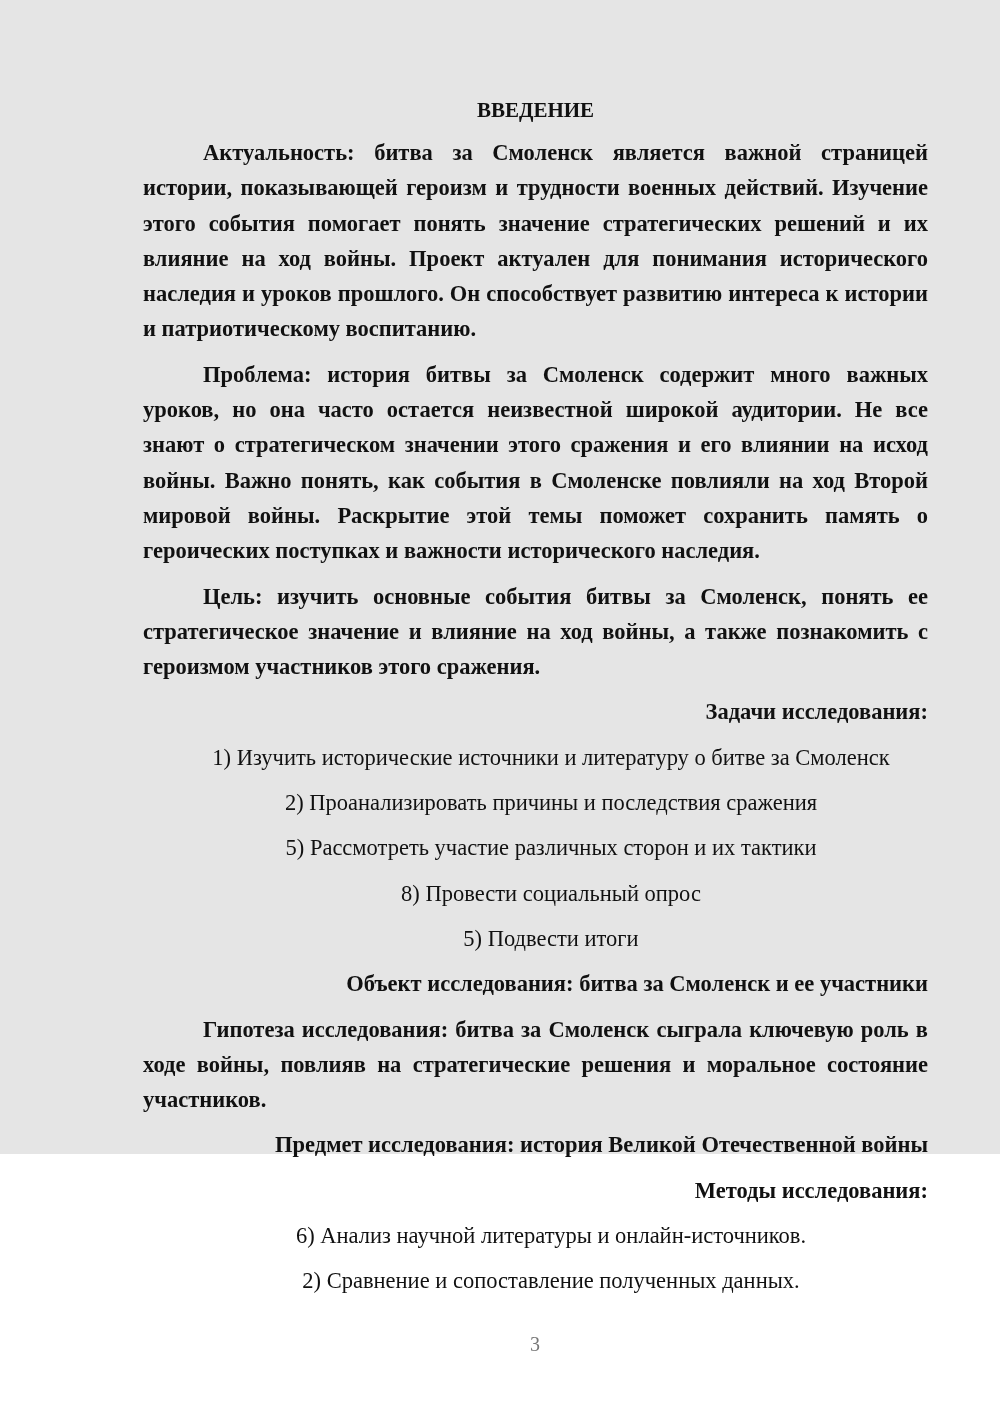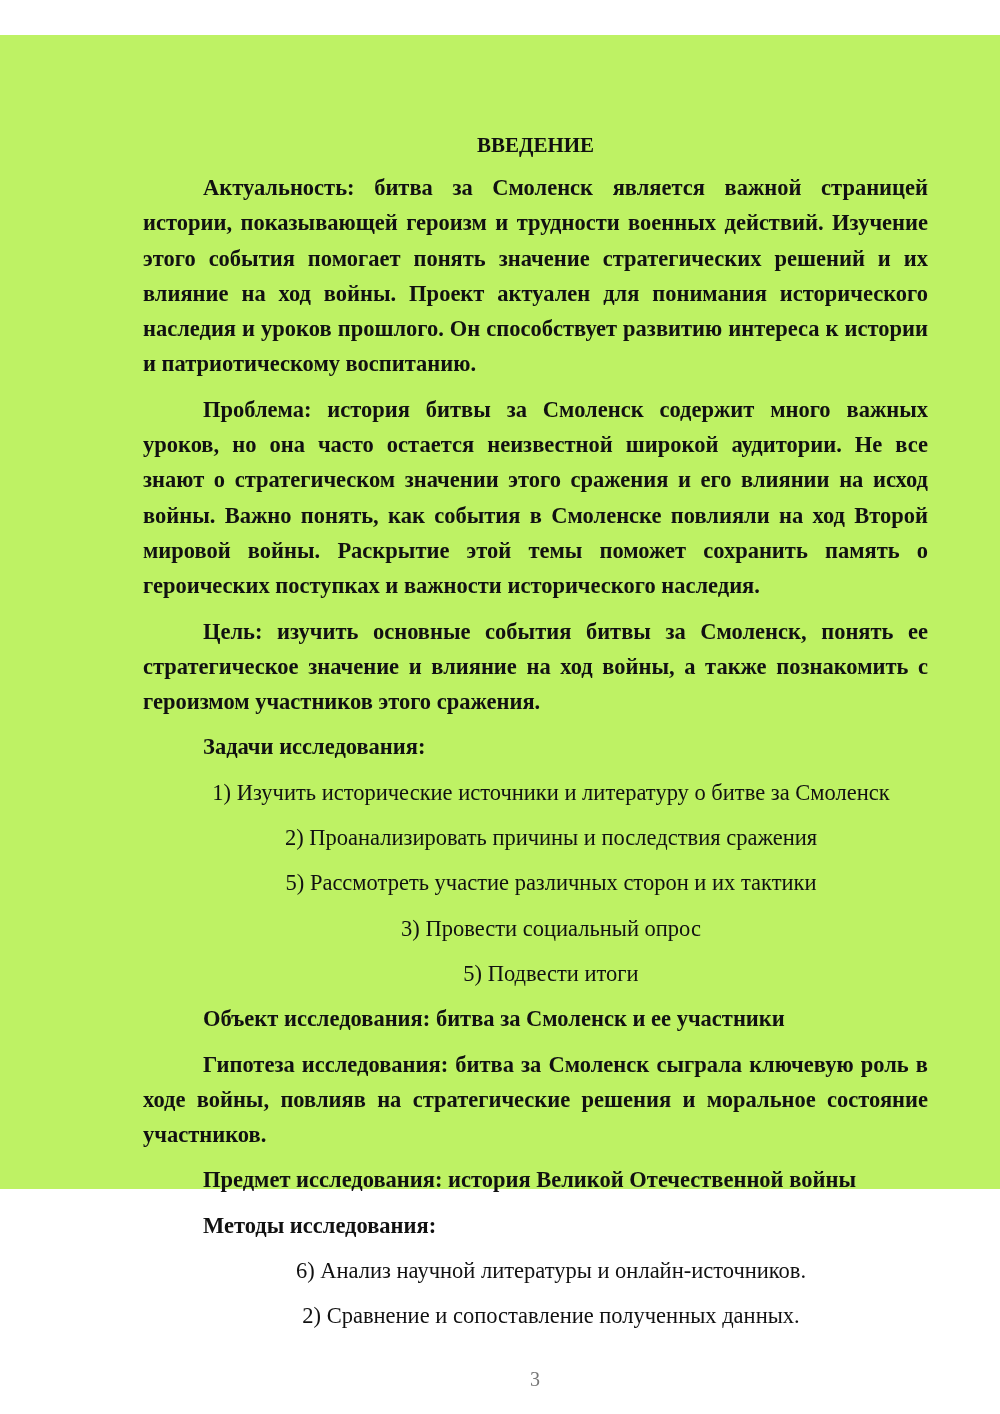--- a/index.html
+++ b/index.html
@@ -13,22 +13,21 @@
       position: relative;
       overflow: hidden;
       font-family: "Liberation Serif", "DejaVu Serif", serif;
       color: #111111;
     }
     .page {
       position: absolute;
       left: 0; top: 0;
       width: 1000px;
       height: 1154px;
-      background: #bef264;
-      margin-top: 35px;
+      background: #e5e5e5;
     }
     .content {
       position: absolute;
       left: 143px;
       top: 95px;
       width: 785px;
       font-size: 22.5px;
       line-height: 35.3px;
     }
     .title {
@@ -39,21 +38,21 @@
       line-height: 30px;
       padding-left: 0px;
     }
     .para {
       text-align: justify;
       text-indent: 60px;
       margin: 0 0 10px 0;
       font-weight: bold;
     }
     .para.single {
-      text-align: left;
+      text-align: right;
     }
     .list-item {
       margin: 0 0 10px 0;
       padding-left: 31px;
       text-align: center;
     }
     .page-number {
       position: absolute;
       left: 0;
       width: 1000px;
@@ -77,21 +76,21 @@
     <p class="para">Проблема: история битвы за Смоленск содержит много важных уроков, но она часто остается неизвестной широкой аудитории. Не все знают о стратегическом значении этого сражения и его влиянии на исход войны. Важно понять, как события в Смоленске повлияли на ход Второй мировой войны. Раскрытие этой темы поможет сохранить память о героических поступках и важности исторического наследия.</p>
 
     <p class="para">Цель: изучить основные события битвы за Смоленск, понять ее стратегическое значение и влияние на ход войны, а также познакомить с героизмом участников этого сражения.</p>
 
     <p class="para single">Задачи исследования:</p>
 
     <div>
       <p class="list-item">1) Изучить исторические источники и литературу о битве за Смоленск</p>
       <p class="list-item">2) Проанализировать причины и последствия сражения</p>
       <p class="list-item">5) Рассмотреть участие различных сторон и их тактики</p>
-      <p class="list-item">3) Провести социальный опрос</p>
+      <p class="list-item">8) Провести социальный опрос</p>
       <p class="list-item">5) Подвести итоги</p>
     </div>
 
     <p class="para single">Объект исследования: битва за Смоленск и ее участники</p>
 
     <p class="para">Гипотеза исследования: битва за Смоленск сыграла ключевую роль в ходе войны, повлияв на стратегические решения и моральное состояние участников.</p>
 
     <p class="para single">Предмет исследования: история Великой Отечественной войны</p>
 
     <p class="para single">Методы исследования:</p>

